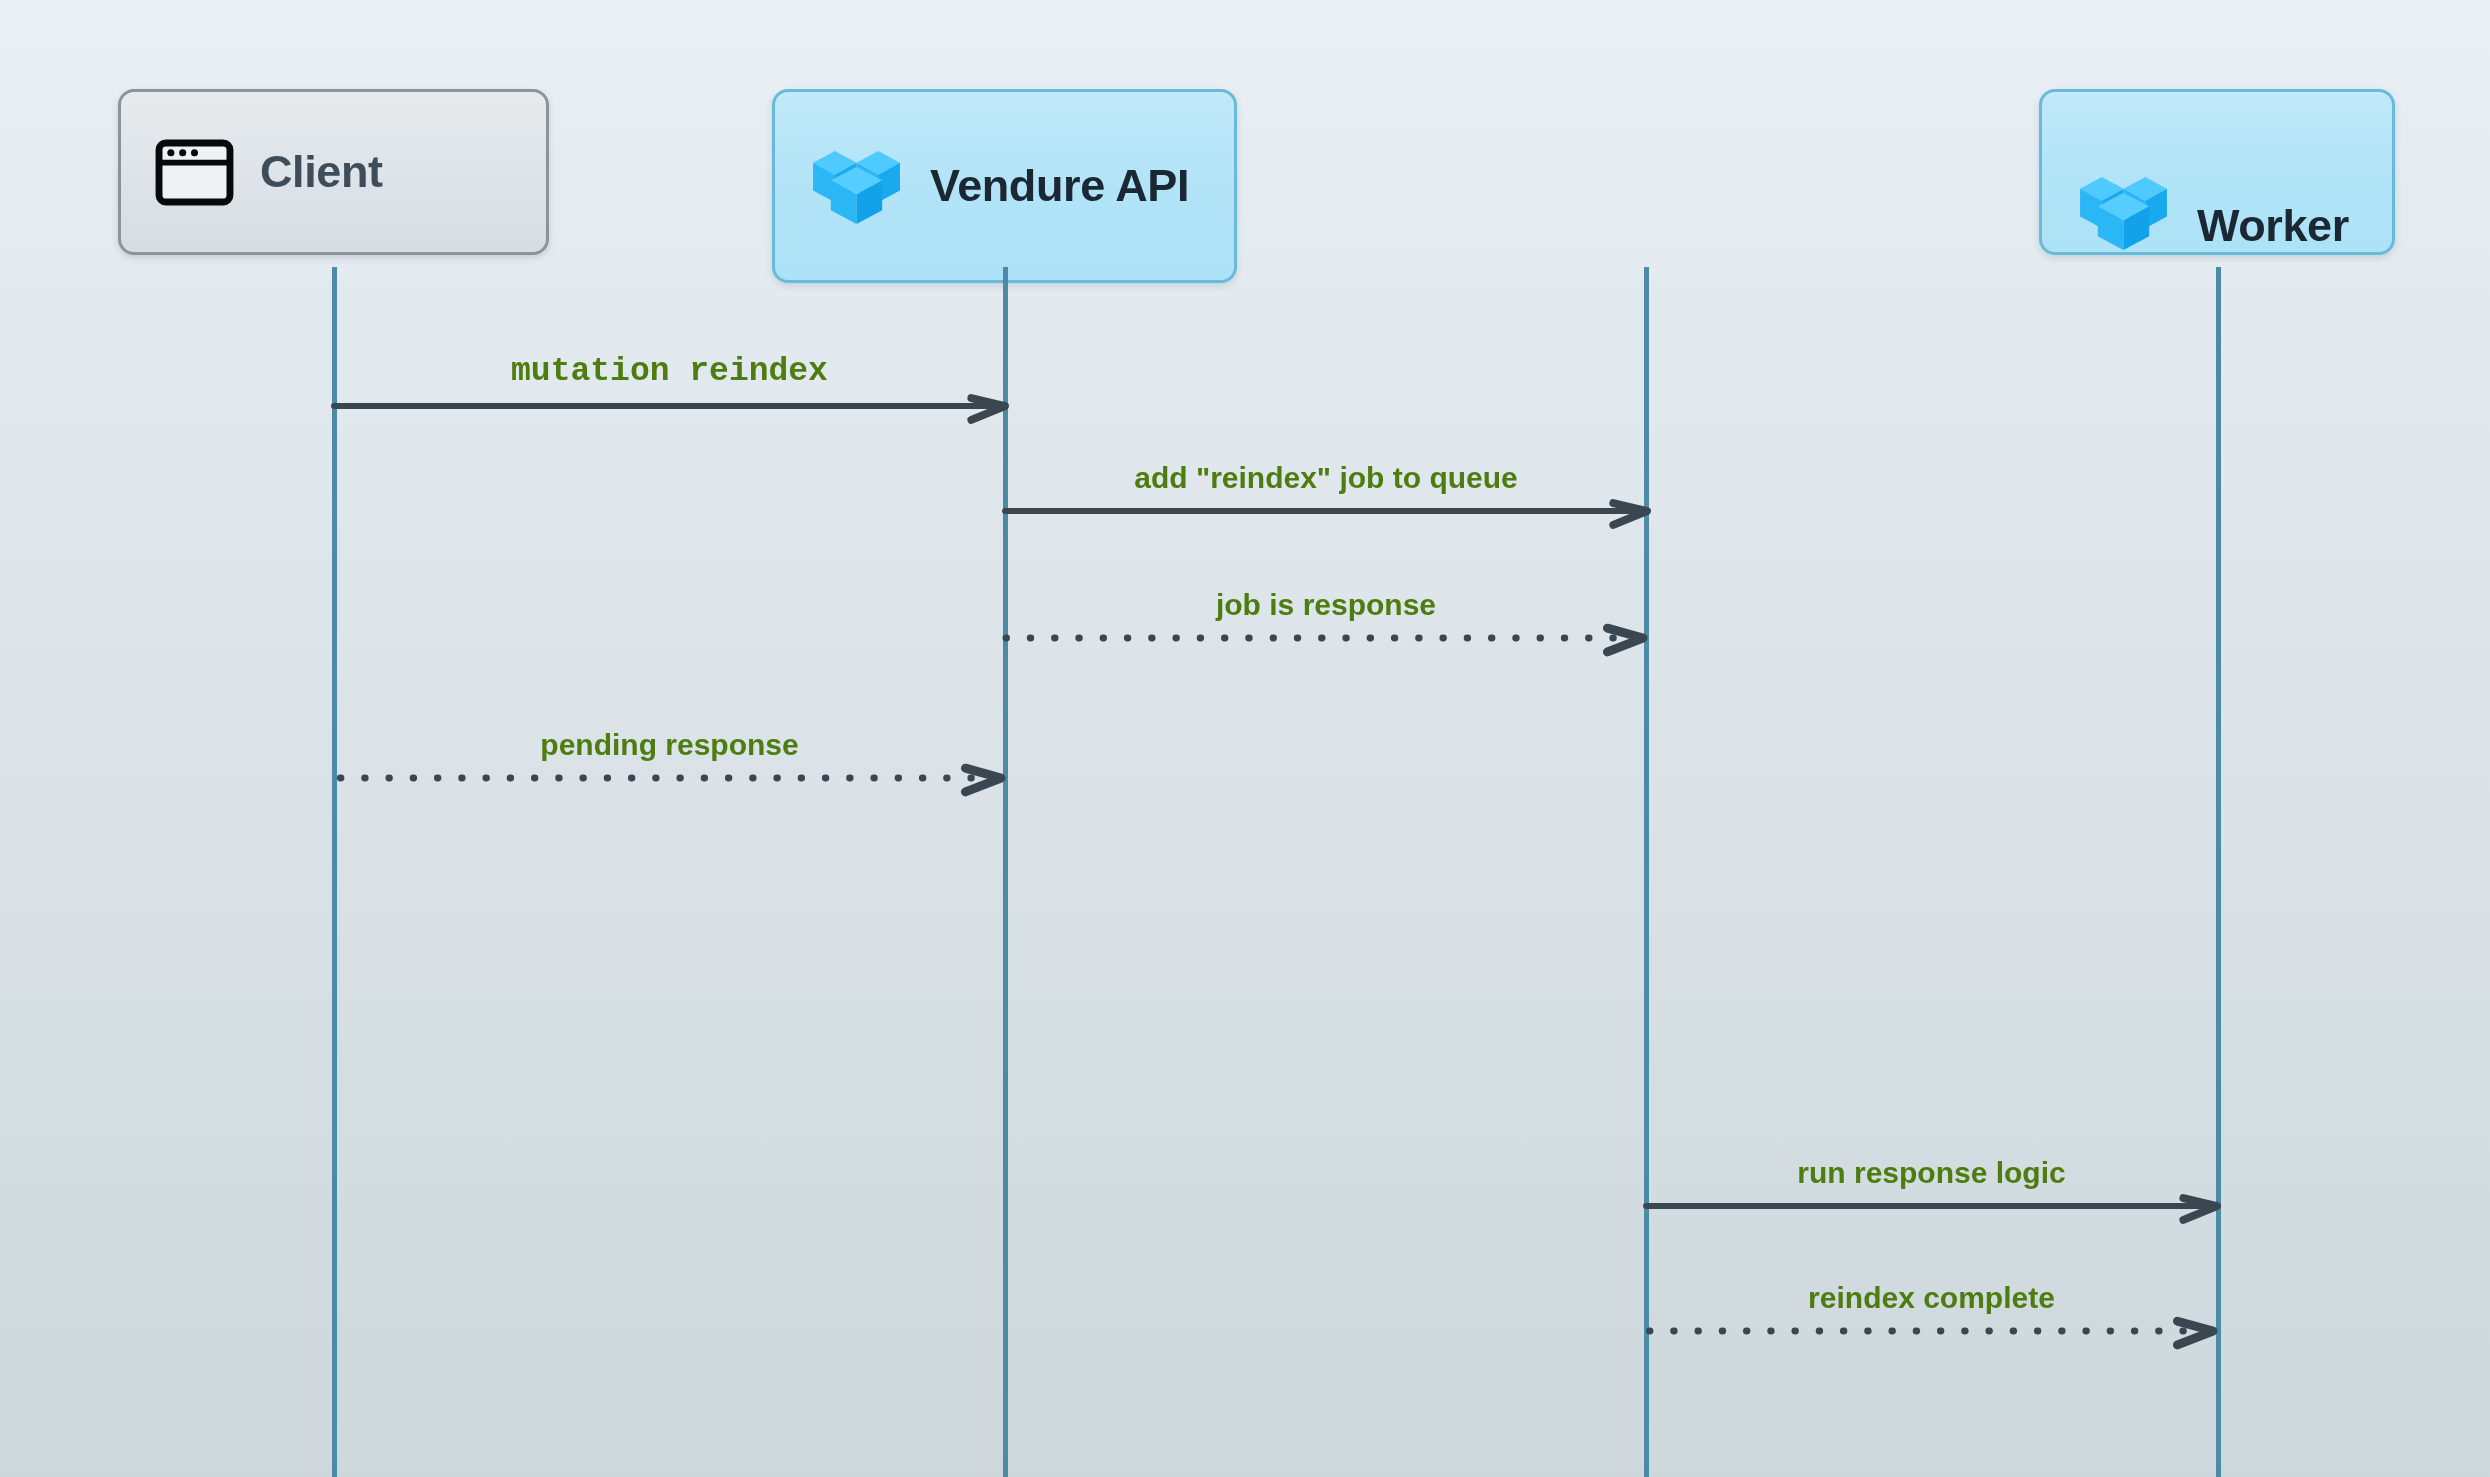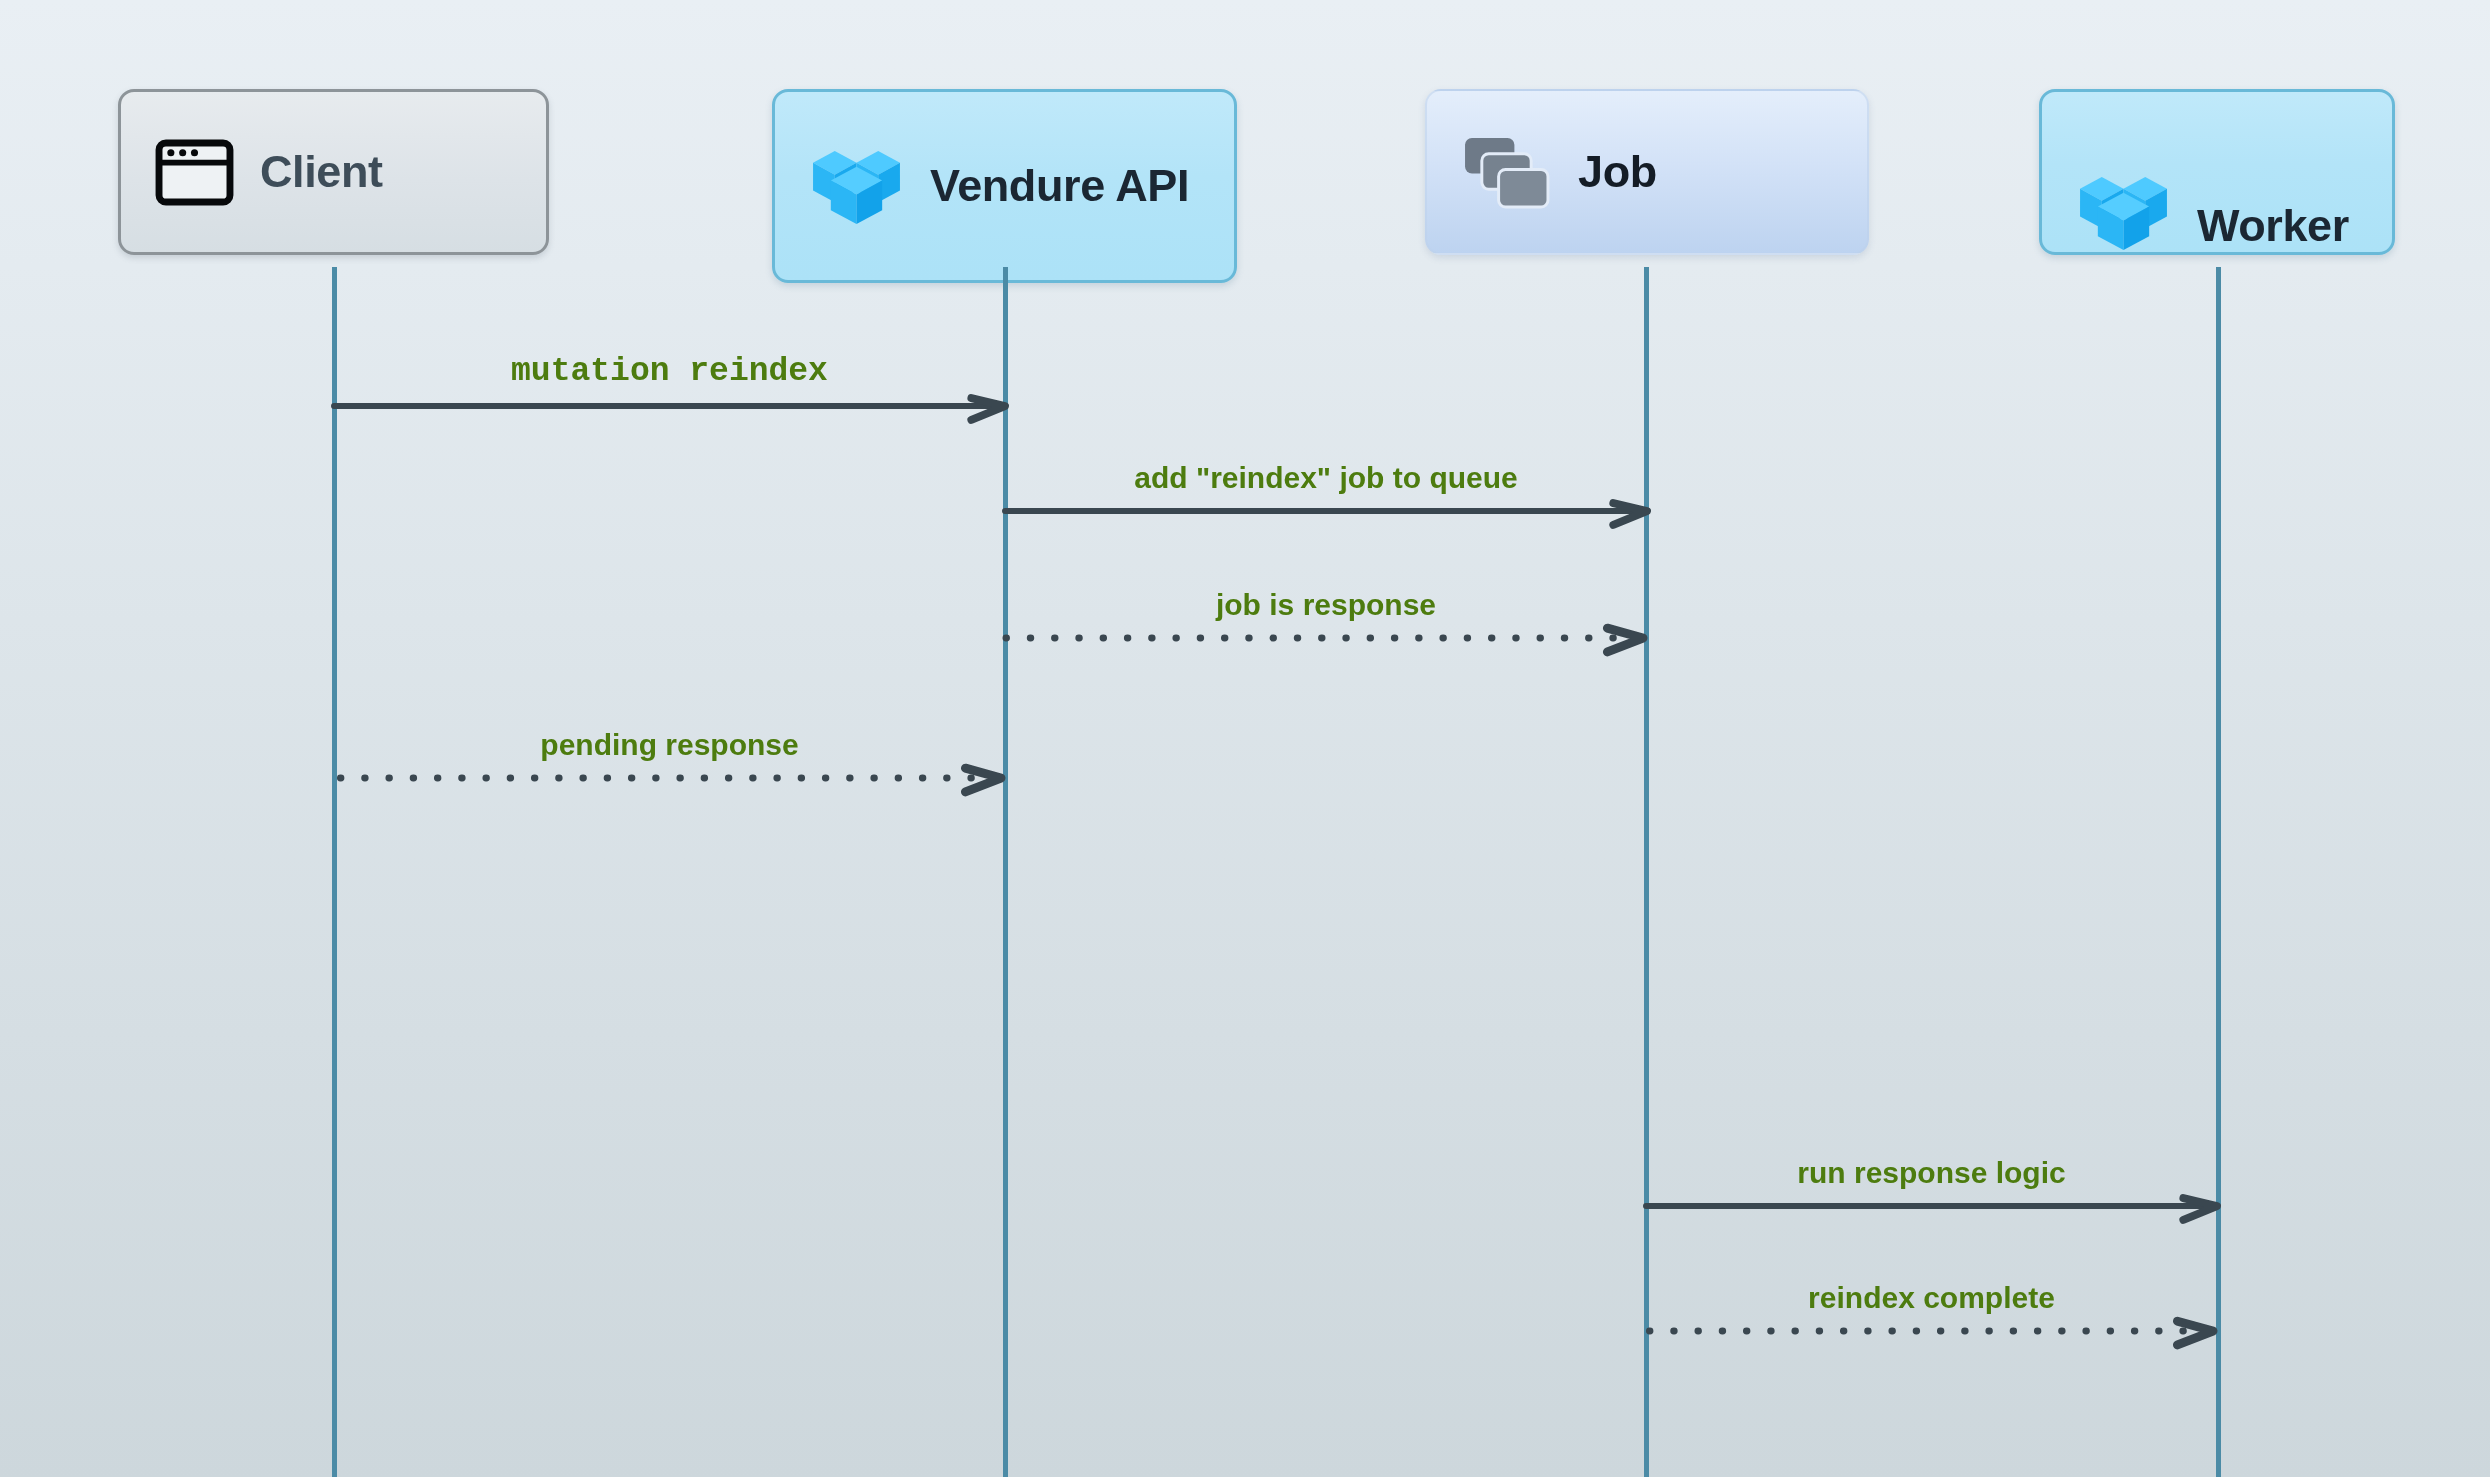--- a/index.html
+++ b/index.html
@@ -114,28 +114,20 @@
 
       <polygon points="22,34 48,20 74,34 48,48" fill="#55cdff"></polygon>
       <polygon points="22,34 48,48 48,78 22,64" fill="#2bb6f5"></polygon>
       <polygon points="48,48 74,34 74,64 48,78" fill="#12a2ea"></polygon>
     </svg>
       <span class="actor-label">Vendure API</span>
     </div>
     <div class="lifeline" style="left: 1003px; top: 267px; height: 1210px;">
       <i></i>
     </div>
-    <div class="actor job" style="left: 1425px; top: 89px; width: 444px; height: 166px;">
-      <svg class="icon" width="91" height="77" viewBox="0 0 92 78">
-      <rect x="4" y="4" width="50" height="36" rx="7" fill="#6e7a88"></rect>
-      <rect x="21" y="20" width="50" height="36" rx="7" fill="#76828f" stroke="#e3ecf8" stroke-width="3"></rect>
-      <rect x="38" y="36" width="50" height="38" rx="7" fill="#7e8a97" stroke="#e3ecf8" stroke-width="3"></rect>
-    </svg>
-      <span class="actor-label">Job</span>
-    </div>
     <div class="lifeline" style="left: 1644px; top: 267px; height: 1210px;">
       <i></i>
     </div>
     <div class="actor blue" style="left: 2039px; top: 89px; width: 356px; height: 166px; align-items: flex-end;">
       <svg class="icon" width="95" height="79" viewBox="0 0 96 80">
 
       <polygon points="4,16 26,4 48,16 26,28" fill="#4ecaff"></polygon>
       <polygon points="4,16 26,28 26,56 4,44" fill="#2bb6f5"></polygon>
       <polygon points="26,28 48,16 48,44 26,56" fill="#19a9ee"></polygon>
 

